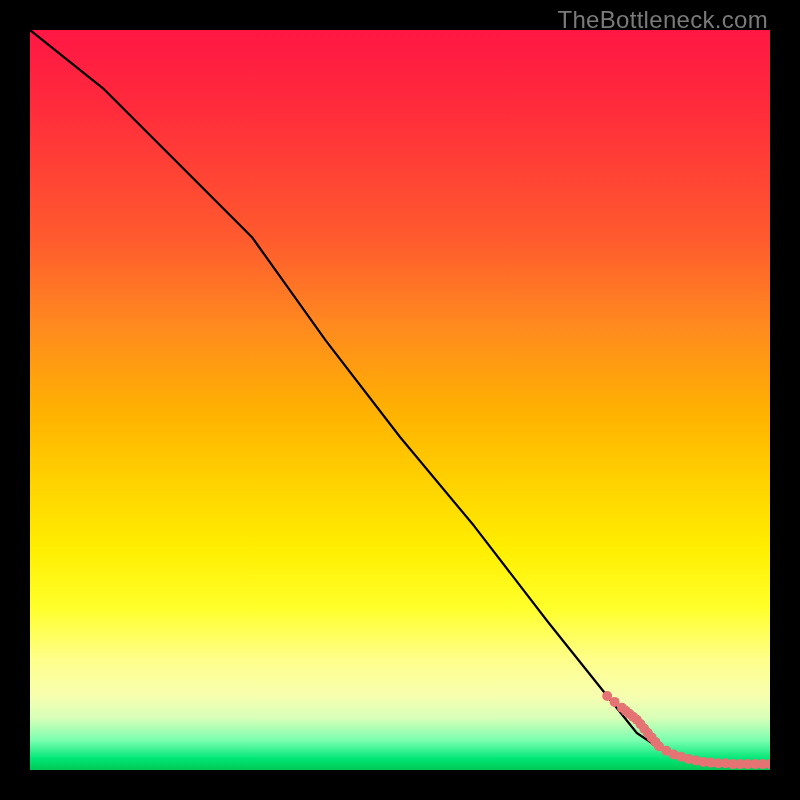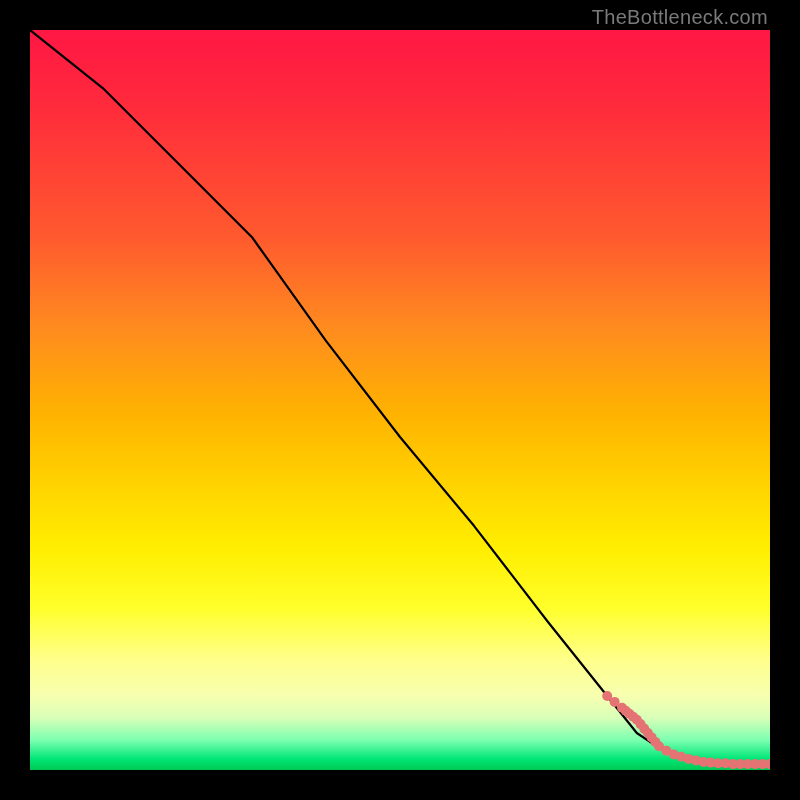--- a/index.html
+++ b/index.html
@@ -40,21 +40,21 @@
       #7affb0 96%,
       #00e676 98.5%,
       #00c853 100%
     );
   }
   .watermark {
     position: absolute;
     top: 6px;
     right: 32px;
     color: #7a7a7a;
-    font-size: 20px;
+    font-size: 24px;
     font-weight: 500;
     letter-spacing: 0.3px;
     user-select: none;
   }
   svg.overlay {
     position: absolute;
     left: 0;
     top: 0;
     width: 740px;
     height: 740px;

